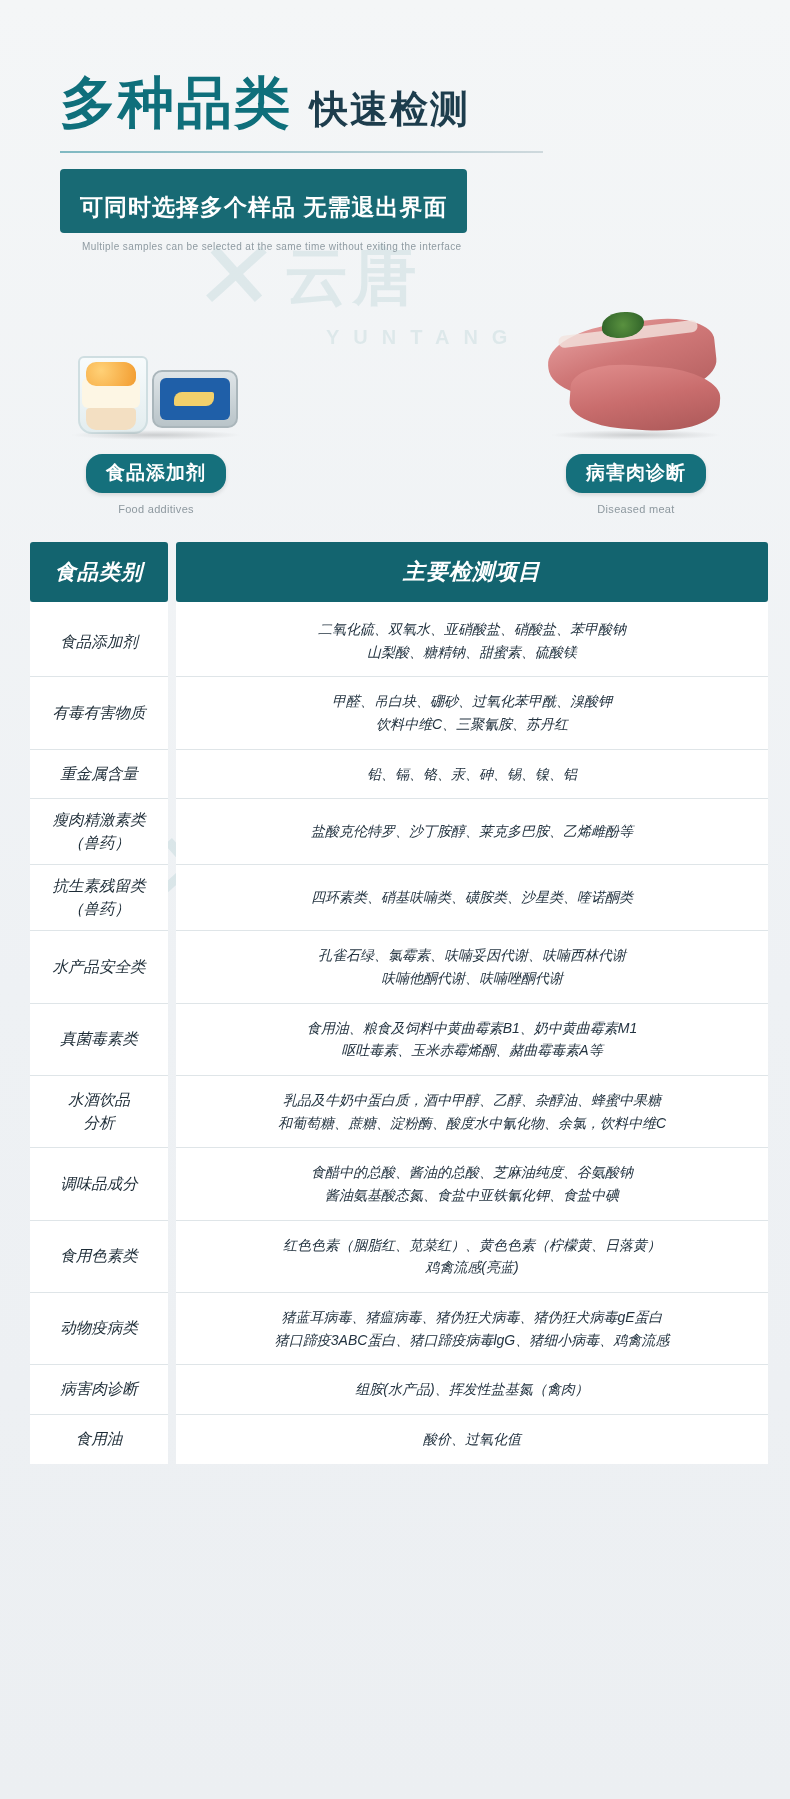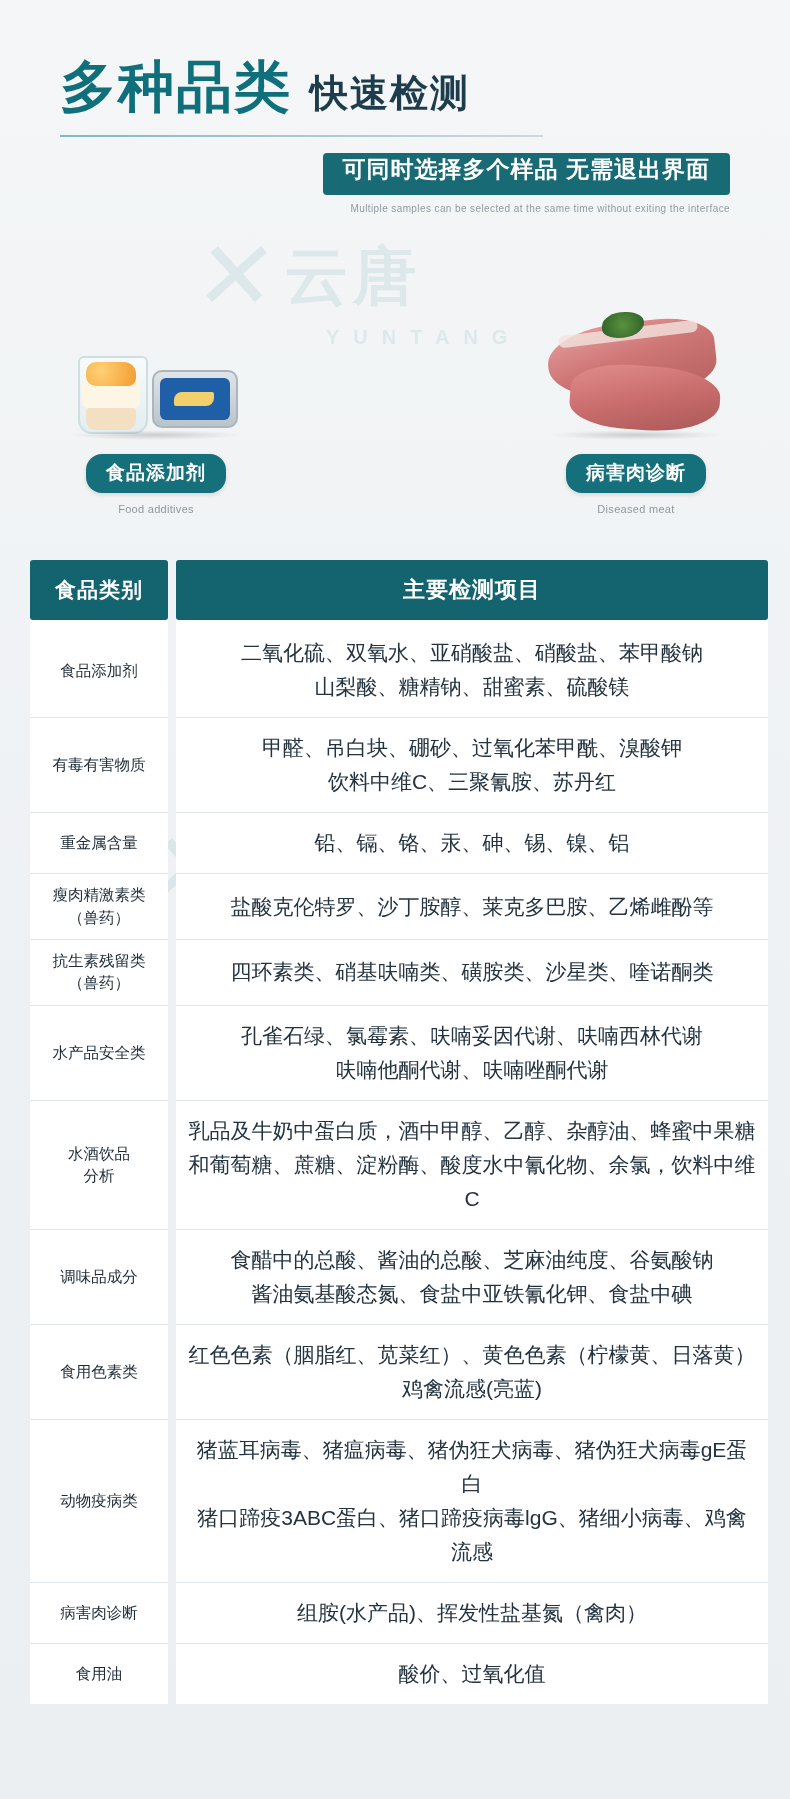--- a/index.html
+++ b/index.html
@@ -53,24 +53,23 @@
     letter-spacing: 14px;
     margin-top: 2px;
     margin-left: 130px;
     display: block;
   }
   .wm-row { display: flex; align-items: center; }
 
   
   .header {
     position: absolute;
-    top: 58px;
+    top: 74px;
     left: 60px;
     width: 670px;
-    text-align: right;
   }
   .title-row {
     display: flex;
     align-items: baseline;
     gap: 18px;
   }
   .title-main {
     font-size: 56px;
     font-weight: 800;
     color: #0f6f7b;
@@ -91,21 +90,21 @@
   }
 
   .badge-main {
     margin-top: 16px;
     display: inline-block;
     background: #186a74;
     color: #ffffff;
     font-size: 23px;
     font-weight: 700;
     letter-spacing: 1px;
-    padding: 1px 20px 10px 20px;
+    padding: 23px 20px 10px 20px;
     border-radius: 4px;
   }
   .caption-en {
     margin-top: 8px;
     margin-left: 22px;
     font-size: 10px;
     color: #8f9ba2;
     letter-spacing: 0.4px;
   }
 
@@ -345,23 +344,24 @@
     top: 12px;
     width: 42px;
     height: 26px;
     background: radial-gradient(circle at 50% 50%, #59913f 0%, #32652a 85%);
     border-radius: 55% 40% 60% 35%;
   }
 
   
   .table-wrap {
     position: absolute;
-    top: 560px;
+    top: 542px;
     left: 22px;
     width: 746px;
+    font-style: italic;
   }
   table.spec {
     border-collapse: separate;
     border-spacing: 8px 0;
     width: 746px;
     table-layout: fixed;
   }
   table.spec col.c1 { width: 138px; }
   table.spec col.c2 { width: 592px; }
 
@@ -385,21 +385,21 @@
     font-size: 15.5px;
     color: #1c2b36;
     line-height: 1.45;
     border-bottom: 1px solid #dfe5e8;
     padding: 10px 4px;
   }
   td.items {
     background: #ffffff;
     text-align: center;
     vertical-align: middle;
-    font-size: 21px;
+    font-size: 14px;
     color: #233340;
     line-height: 1.62;
     border-bottom: 1px solid #dfe5e8;
     padding: 13px 12px;
   }
   tr.first td.cat, tr.first td.items { padding-top: 16px; }
   tr.last td.cat, tr.last td.items { border-bottom: none; }
   .line2 { display: block; }
 </style>
 </head>
@@ -519,20 +519,27 @@
             </td>
           </tr>
           <tr>
             <td class="cat">水产品安全类</td>
             <td class="items">
               <span class="line2">孔雀石绿、氯霉素、呋喃妥因代谢、呋喃西林代谢</span>
               <span class="line2">呋喃他酮代谢、呋喃唑酮代谢</span>
             </td>
           </tr>
           <tr>
+            <td class="cat">真菌毒素类</td>
+            <td class="items">
+              <span class="line2">食用油、粮食及饲料中黄曲霉素B1、奶中黄曲霉素M1</span>
+              <span class="line2">呕吐毒素、玉米赤霉烯酮、赭曲霉毒素A等</span>
+            </td>
+          </tr>
+          <tr>
             <td class="cat">
               <span class="line2">水酒饮品</span>
               <span class="line2">分析</span>
             </td>
             <td class="items">
               <span class="line2">乳品及牛奶中蛋白质，酒中甲醇、乙醇、杂醇油、蜂蜜中果糖</span>
               <span class="line2">和葡萄糖、蔗糖、淀粉酶、酸度水中氰化物、余氯，饮料中维C</span>
             </td>
           </tr>
           <tr>

